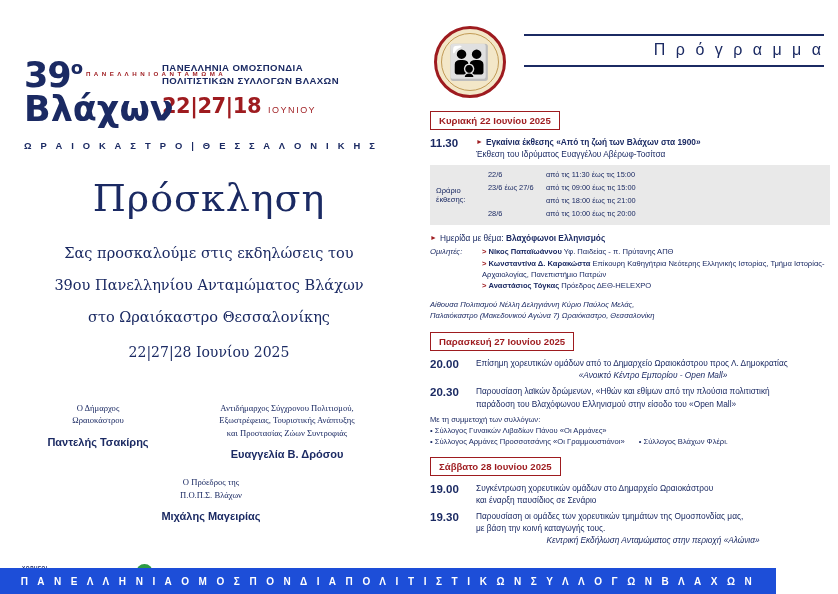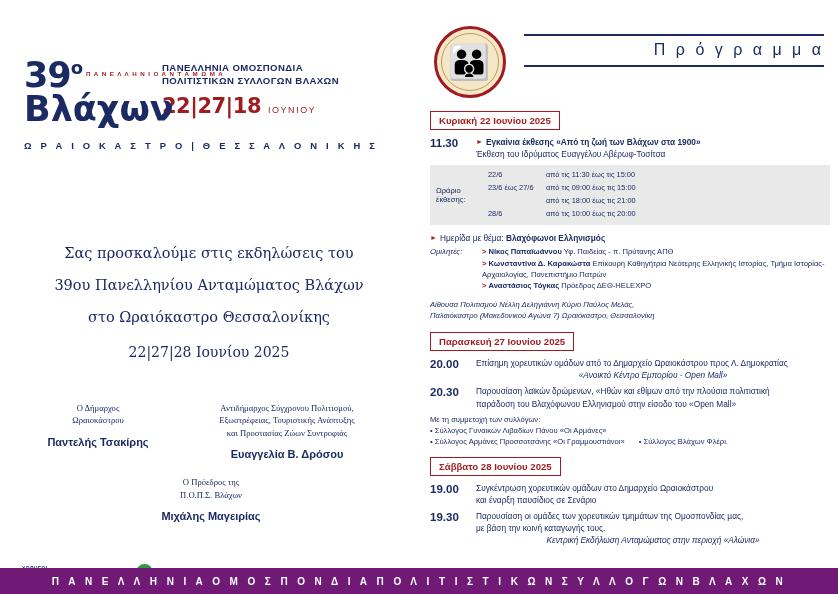--- a/index.html
+++ b/index.html
@@ -355,23 +355,23 @@
     line-height: 1.5;
   }
   .note-inline { display: flex; gap: 14px; }
 
   .spacer-8 { height: 8px; }
 
   
   .footer {
     position: absolute;
     left: 0; bottom: 0;
-    width: 838px;
+    width: 776px;
     height: 26px;
-    background: #701a75;
+    background: #1d4ed8;
     color: #ffffff;
     display: flex;
     align-items: center;
     justify-content: center;
     font-size: 10px;
     font-weight: bold;
     letter-spacing: 3.4px;
   }
 </style>
 </head>
@@ -393,20 +393,21 @@
           <div class="omospondia">ΠΟΛΙΤΙΣΤΙΚΩΝ ΣΥΛΛΟΓΩΝ ΒΛΑΧΩΝ</div>
           <div class="dates-row">
             <div class="dates-big">22|27|18</div>
             <div class="dates-month">ΙΟΥΝΙΟΥ</div>
           </div>
         </div>
       </div>
       <div class="place-line">Ω Ρ Α Ι Ο Κ Α Σ Τ Ρ Ο   |   Θ Ε Σ Σ Α Λ Ο Ν Ι Κ Η Σ</div>
     </div>
 
+    <div class="prosklisi">Πρόσκληση</div>
 
     <div class="invite-body">
       <p>Σας προσκαλούμε στις εκδηλώσεις του</p>
       <p>39ου Πανελληνίου Ανταμώματος Βλάχων</p>
       <p>στο Ωραιόκαστρο Θεσσαλονίκης</p>
       <p class="invite-date">22|27|28 Ιουνίου 2025</p>
     </div>
 
     <div class="signers">
       <div class="sign-row">

